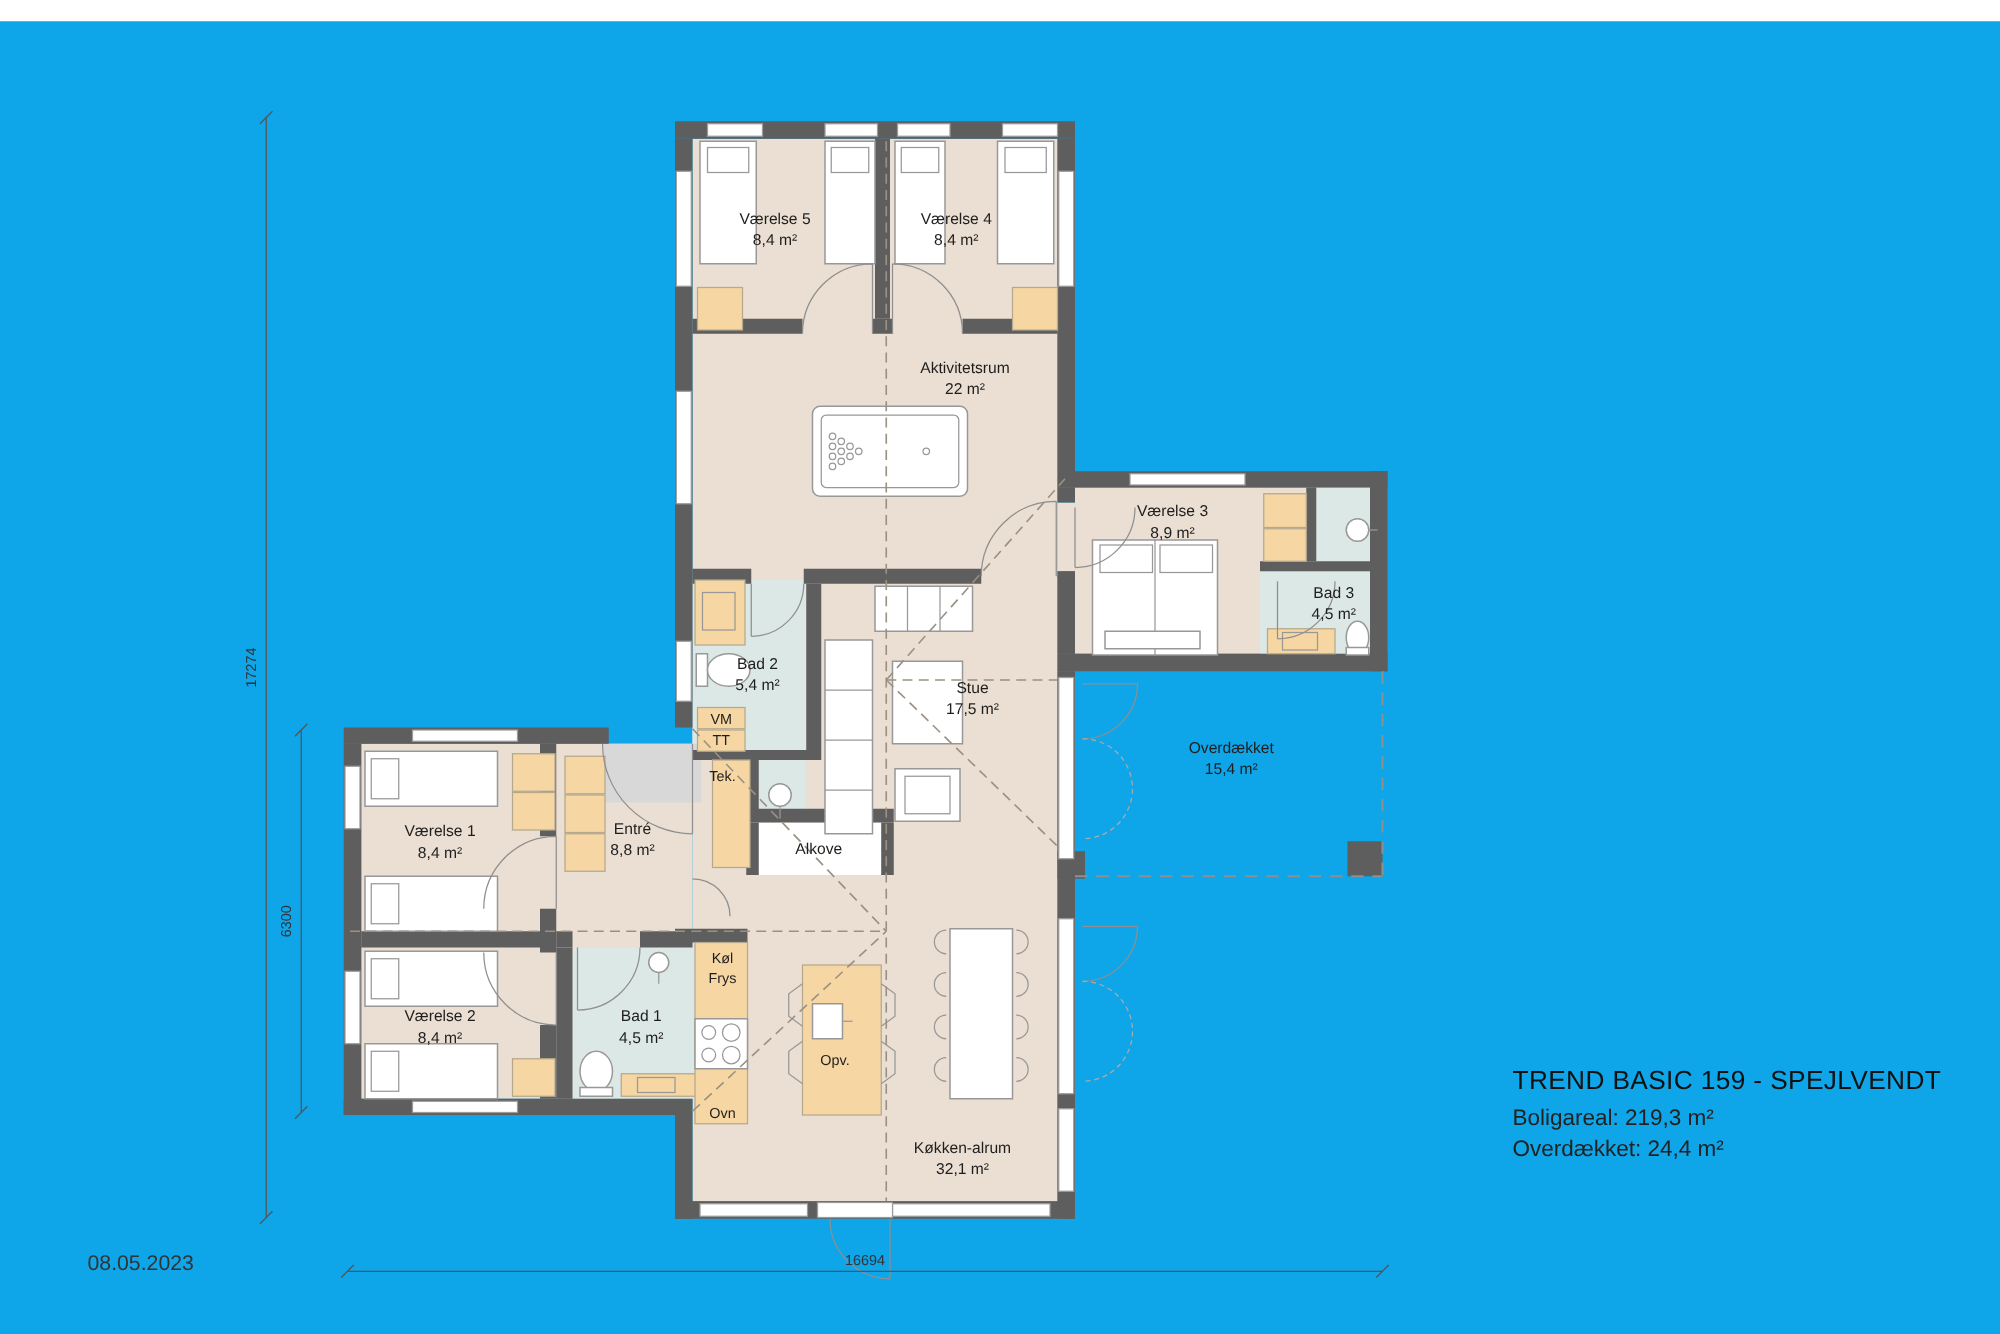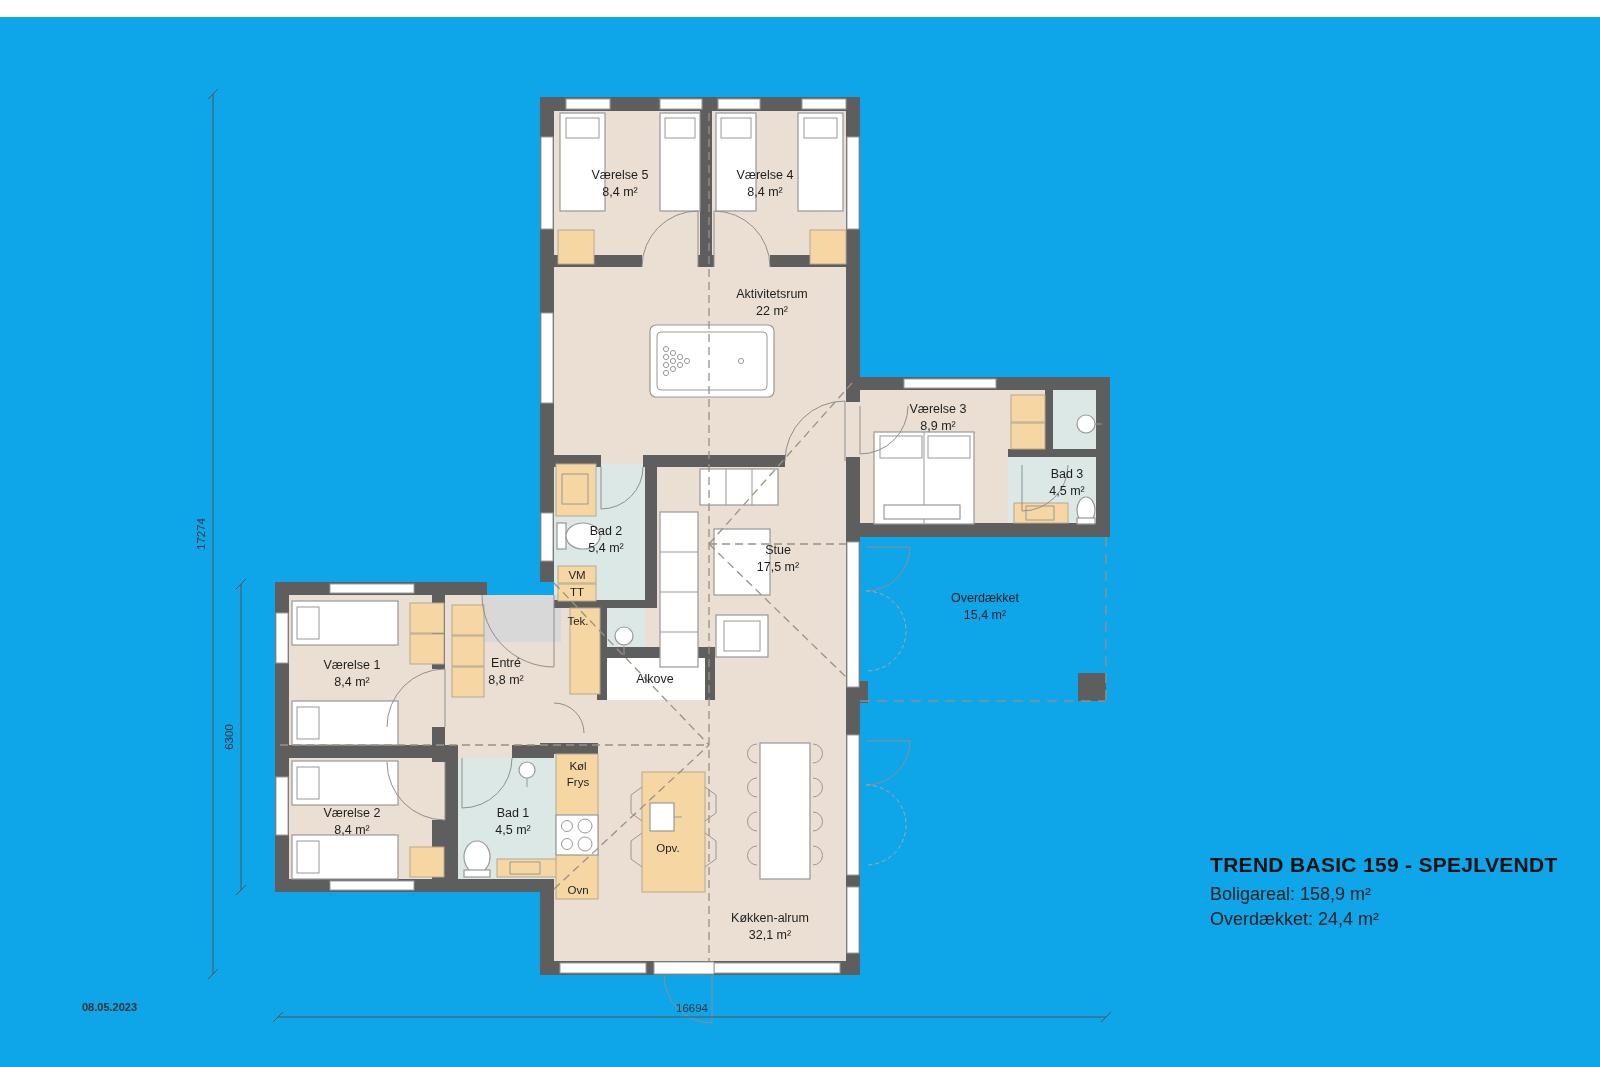--- a/index.html
+++ b/index.html
@@ -17,24 +17,24 @@
   svg .cab{fill:#f6d7a4;stroke:#b5a88c;stroke-width:1;}
   svg .door{fill:none;stroke:#8f8f8f;stroke-width:1;}
   svg .doorD{fill:none;stroke:#aaaaaa;stroke-width:1;stroke-dasharray:4 3;}
   svg .dash{fill:none;stroke:#9a9183;stroke-width:1.3;stroke-dasharray:8 5;}
   svg .dashB{fill:none;stroke:#8f8f8f;stroke-width:1.6;stroke-dasharray:10 7;}
   svg .lbl{font:12.5px "Liberation Sans",sans-serif;fill:#1e1e1e;text-anchor:middle;}
   svg .lblS{font:11.5px "Liberation Sans",sans-serif;fill:#1e1e1e;text-anchor:middle;}
   svg .dim{stroke:#555;stroke-width:1;}
   svg .dimtxt{font:11.5px "Liberation Sans",sans-serif;fill:#333;text-anchor:middle;}
   .titleblock{position:absolute;left:1210px;top:836px;width:380px;}
-  .titleblock .t1{font-size:21px;font-weight:bold;color:#111;letter-spacing:.3px;white-space:nowrap;}
+  .titleblock .t1{font-size:21px;font-weight:normal;color:#111;letter-spacing:.3px;white-space:nowrap;}
   .titleblock .t2{font-size:18px;color:#222;margin-top:7px;}
   .titleblock .t3{font-size:18px;color:#222;margin-top:4px;}
-  .datebox{position:absolute;left:82px;top:984px;font-size:11px;color:#333;font-weight:bold;}
+  .datebox{position:absolute;left:70px;top:984px;font-size:17px;color:#333;}
 </style>
 </head>
 <body>
 
 <div class="page">
 <svg width="1600" height="1067" viewBox="0 0 1600 1067">
 
   <g>
     <rect class="floor" x="554" y="94" width="292" height="850"></rect>
     <rect class="floor" x="289" y="578" width="265" height="284"></rect>
@@ -319,18 +319,18 @@
     <text class="dimtxt" transform="rotate(-90 233 720)" x="233" y="720">6300</text>
     <line class="dim" x1="278" y1="1000" x2="1106" y2="1000"></line>
     <line class="dim" x1="273" y1="1005" x2="283" y2="995"></line>
     <line class="dim" x1="1101" y1="1005" x2="1111" y2="995"></line>
     <text class="dimtxt" x="692" y="995">16694</text>
   </g>
 </svg>
 
 <div class="titleblock">
   <div class="t1">TREND BASIC 159 - SPEJLVENDT</div>
-  <div class="t2">Boligareal: 158,9 m²</div>
+  <div class="t2">Boligareal: 219,3 m²</div>
   <div class="t3">Overdækket: 24,4 m²</div>
 </div>
 
 <div class="datebox">08.05.2023</div>
 </div>
 
 </body></html>

